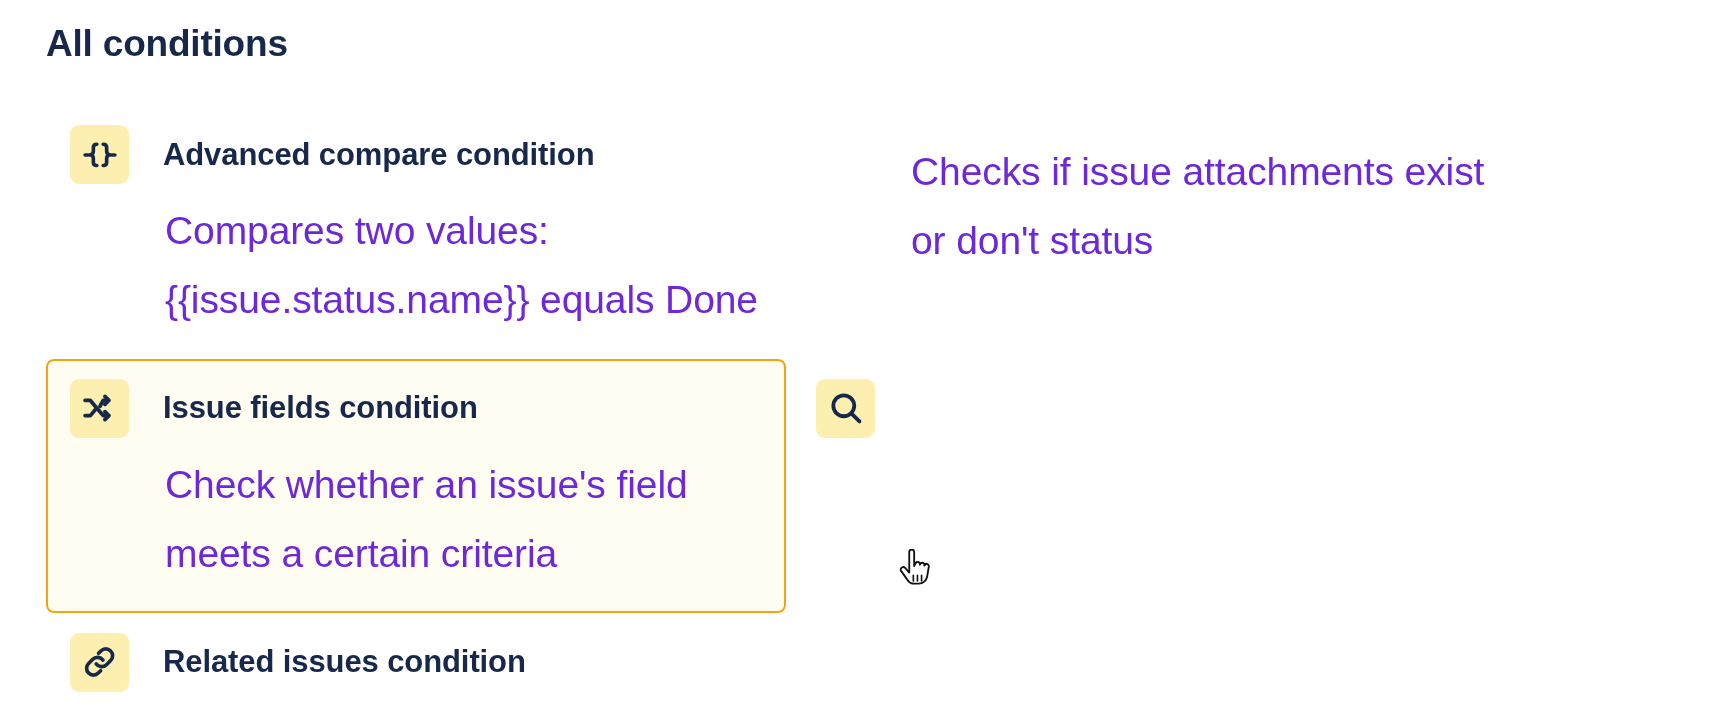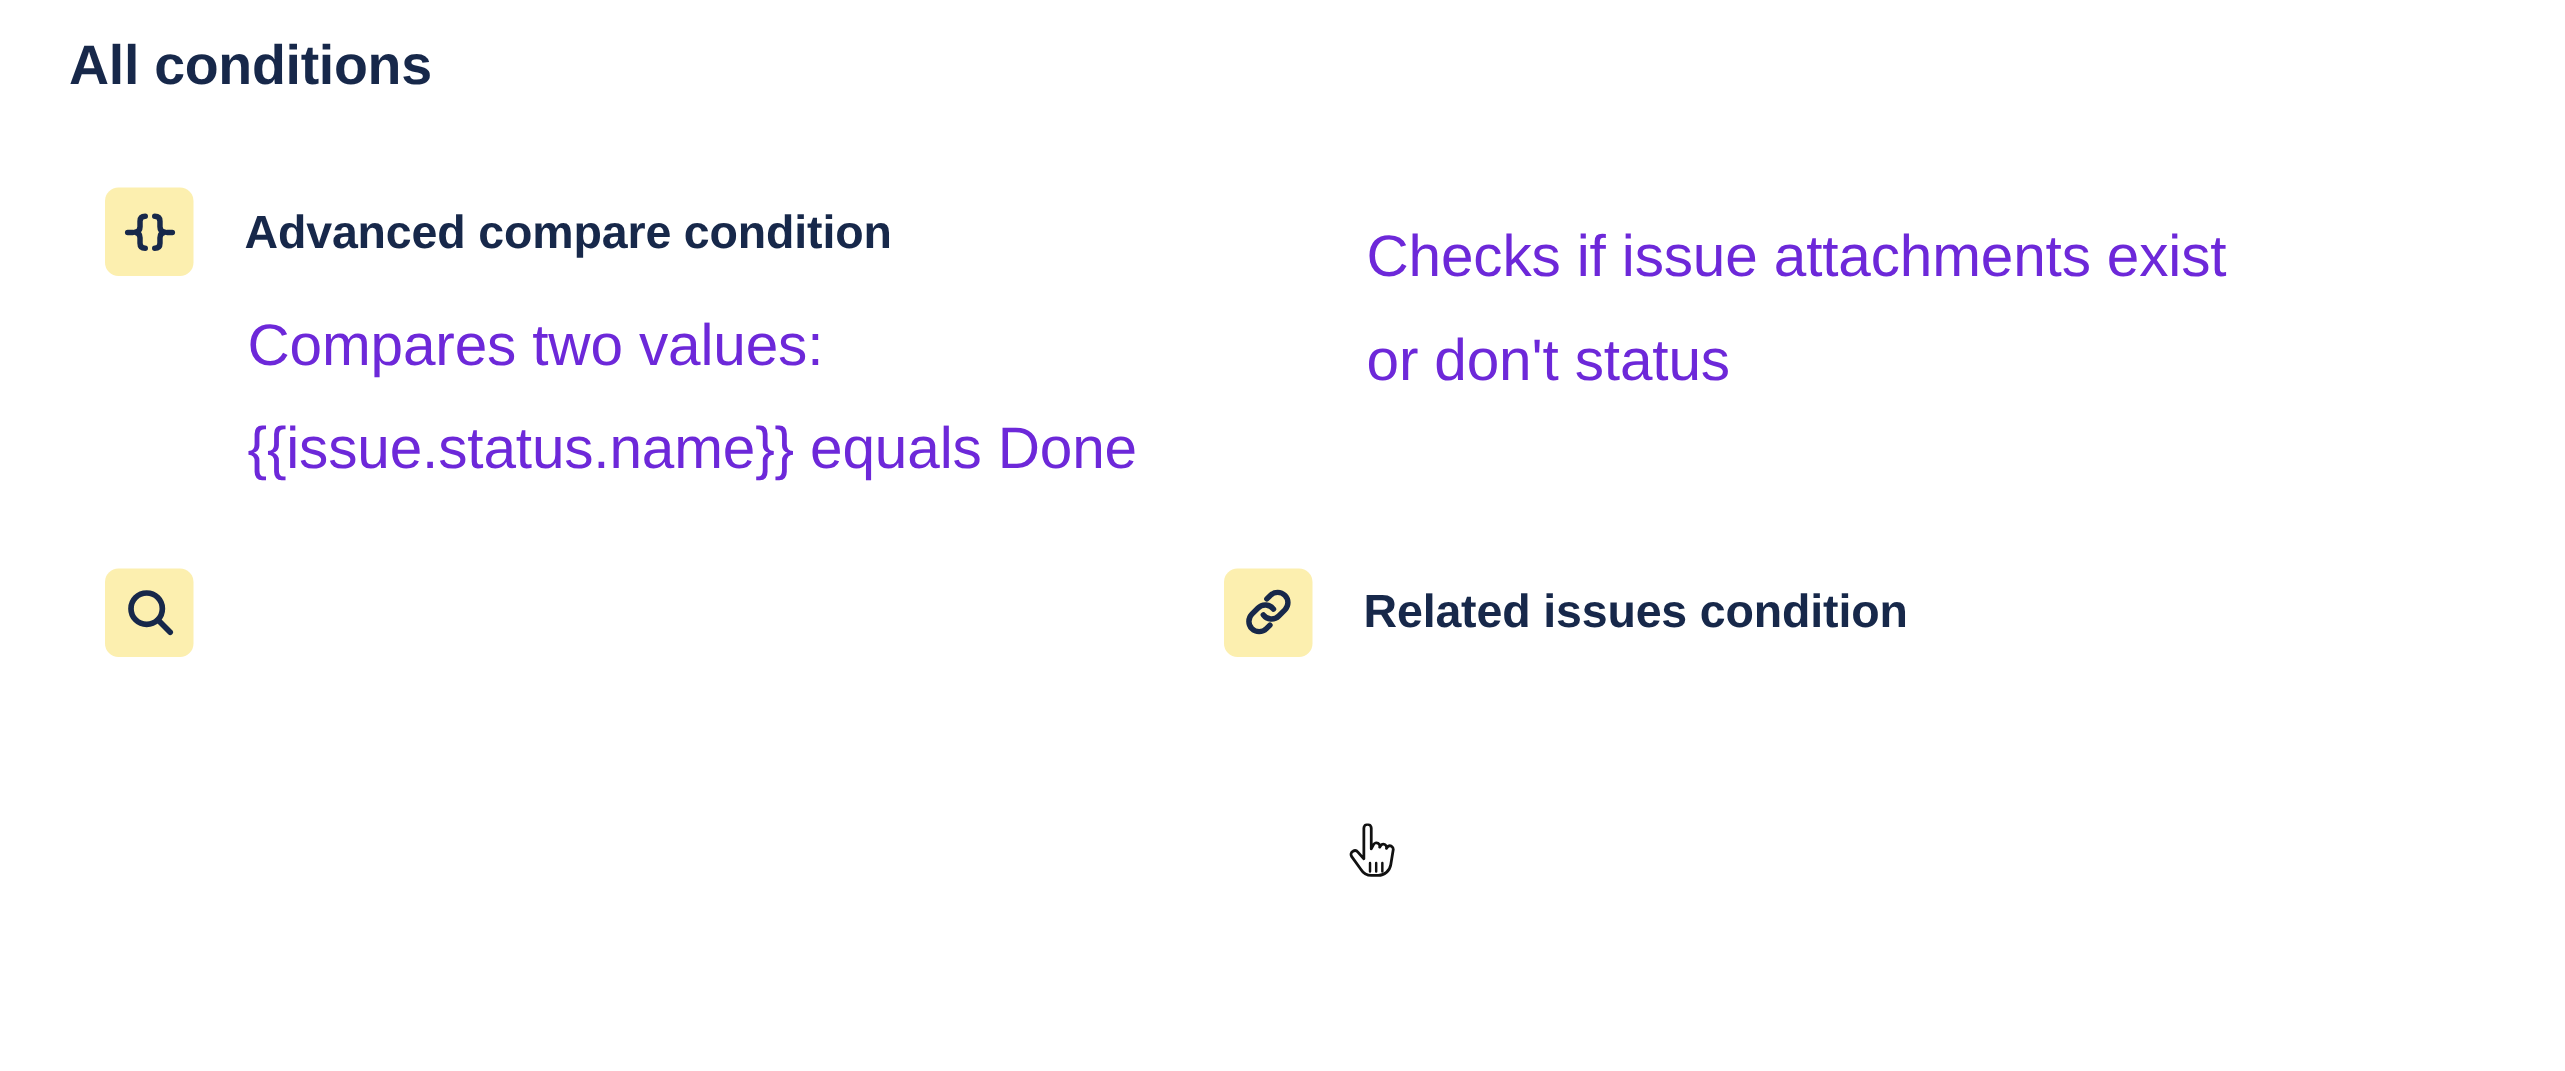--- a/index.html
+++ b/index.html
@@ -121,20 +121,35 @@
         <div class="card-title">Advanced compare condition</div>
       </div>
       <div class="card-desc">Compares two values: {{issue.status.name}} equals Done</div>
     </div>
 
 
     <div class="card">
       <div class="card-desc">Checks if issue attachments exist or don't status</div>
     </div>
 
+    <div class="card selected">
+      <div class="card-head">
+        <div class="icon-tile">
+          <svg width="38" height="38" viewBox="0 0 24 24" fill="none" stroke="#17284A" stroke-width="2.4" stroke-linecap="round" stroke-linejoin="round">
+            <path d="M2.6 7.2h3.3l8.1 9.6h3.4"></path>
+            <path d="M2.6 16.8h3.3l3.1-3.7"></path>
+            <path d="M12 10.9l2.0-3.7h3.4"></path>
+            <path d="M15.1 4.7l2.5 2.5-2.5 2.5"></path>
+            <path d="M15.1 14.3l2.5 2.5-2.5 2.5"></path>
+          </svg>
+        </div>
+        <div class="card-title">Issue fields condition</div>
+      </div>
+      <div class="card-desc">Check whether an issue's field meets a certain criteria</div>
+    </div>
 
     <div class="card">
       <div class="card-head">
         <div class="icon-tile">
           <svg width="38" height="38" viewBox="0 0 24 24" fill="none" stroke="#17284A" stroke-width="2.4" stroke-linecap="round" stroke-linejoin="round">
             <circle cx="10.6" cy="10.6" r="6.6"></circle>
             <path d="M15.5 15.5 20.5 20.5"></path>
           </svg>
         </div>
       </div>

